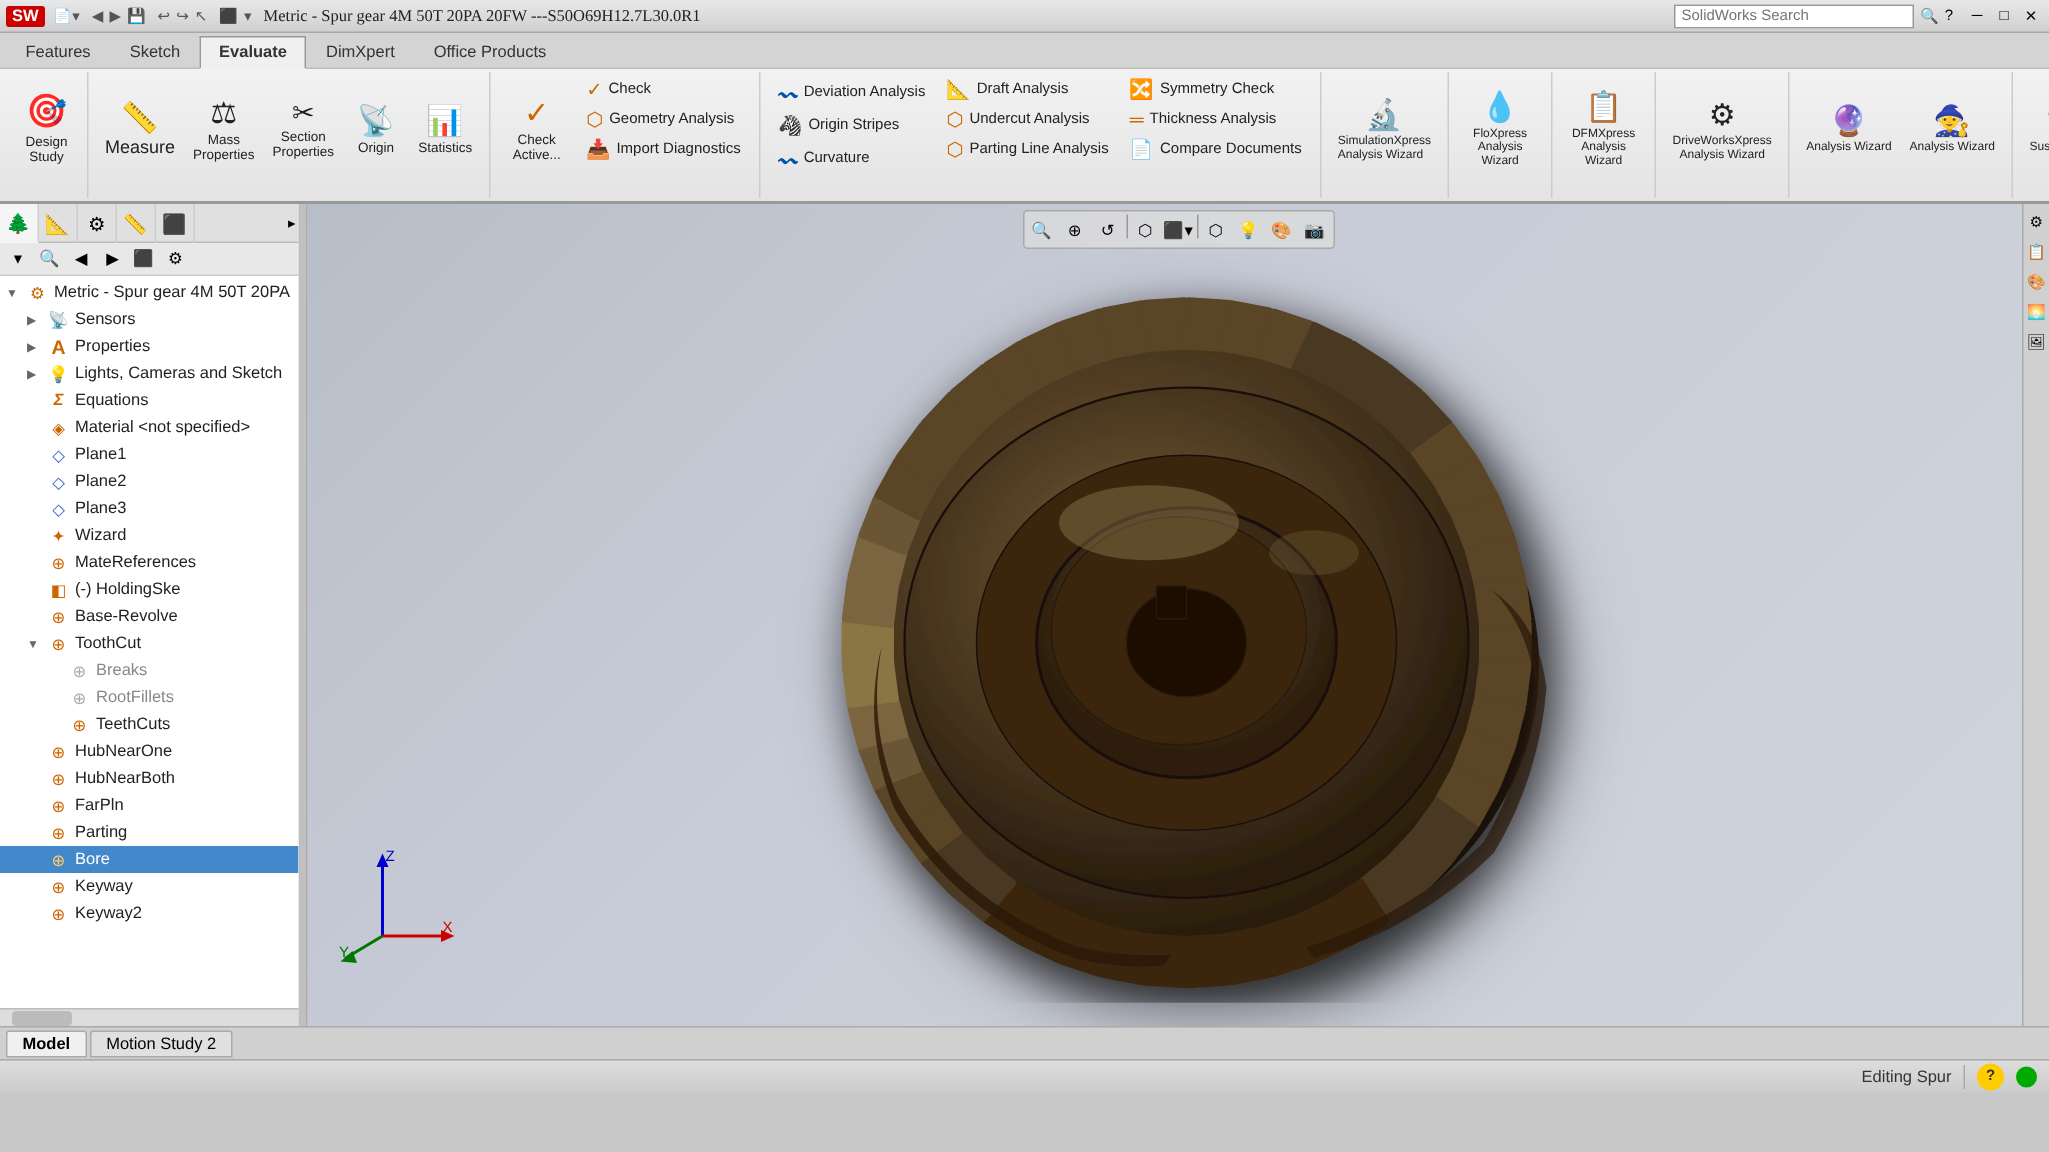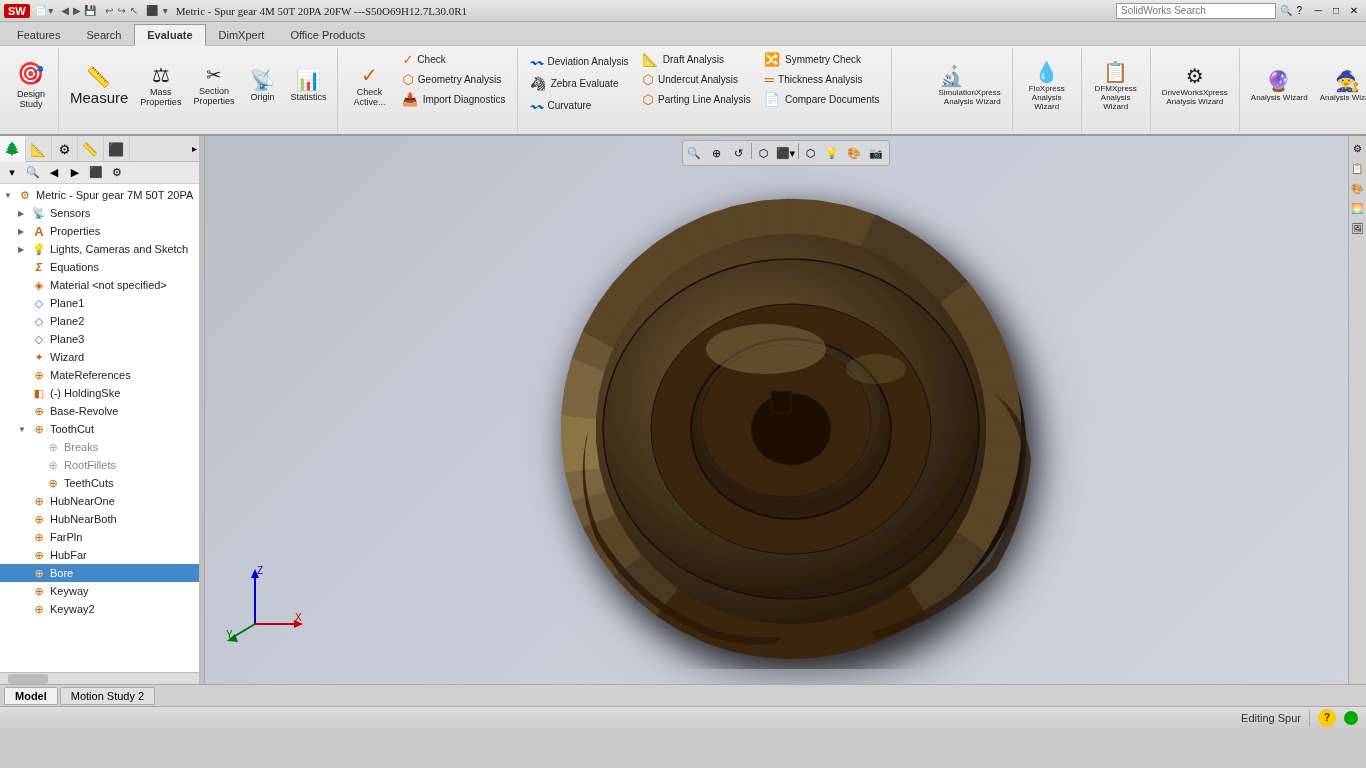--- a/index.html
+++ b/index.html
@@ -278,42 +278,42 @@
   </div>
   <div class="title-controls">
     <span style="cursor:pointer;">─</span>
     <span style="cursor:pointer;">□</span>
     <span style="cursor:pointer;">✕</span>
   </div>
 </div>
 
 <div id="ribbon-tabs">
   <div class="ribbon-tab">Features</div>
-  <div class="ribbon-tab">Search</div>
+  <div class="ribbon-tab">Sketch</div>
   <div class="ribbon-tab active">Evaluate</div>
   <div class="ribbon-tab">DimXpert</div>
   <div class="ribbon-tab">Office Products</div>
 </div>
 
 <div id="ribbon-content">
 
   <div class="ribbon-group">
     <div class="ribbon-group-items">
       <div class="ribbon-btn">
         <div class="icon">🎯</div>
         <div style="font-size:9px; text-align:center;">Design<br>Study</div>
       </div>
     </div>
   </div>
 
   <div class="ribbon-group">
     <div class="ribbon-group-items">
       <div class="ribbon-btn">
         <div style="font-size:20px;">📏</div>
-        <div style="font-size:15px;">Measure</div>
+        <div style="font-size:12px;">Measure</div>
       </div>
       <div class="ribbon-btn">
         <div style="font-size:20px;">⚖</div>
         <div style="font-size:9px; text-align:center;">Mass<br>Properties</div>
       </div>
       <div class="ribbon-btn">
         <div style="font-size:18px;">✂</div>
         <div style="font-size:9px; text-align:center;">Section<br>Properties</div>
       </div>
       <div class="ribbon-btn">
@@ -352,21 +352,21 @@
 
   <div class="ribbon-group">
     <div class="ribbon-group-items">
       <div class="stacked-btns">
         <div class="ribbon-btn-small">
           <span style="color:#0055aa; font-size:13px;">〰</span>
           <span>Deviation Analysis</span>
         </div>
         <div class="ribbon-btn-small">
           <span style="color:#0055aa; font-size:13px;">🦓</span>
-          <span>Zebra Evaluate</span>
+          <span>Origin Stripes</span>
         </div>
         <div class="ribbon-btn-small">
           <span style="color:#0055aa; font-size:13px;">〰</span>
           <span>Curvature</span>
         </div>
       </div>
       <div class="stacked-btns">
         <div class="ribbon-btn-small">
           <span style="color:#cc6600; font-size:13px;">📐</span>
           <span>Draft Analysis</span>
@@ -394,21 +394,21 @@
           <span>Compare Documents</span>
         </div>
       </div>
     </div>
   </div>
 
   <div class="ribbon-group">
     <div class="ribbon-group-items">
       <div class="ribbon-btn" style="min-width:60px;">
         <div style="font-size:20px;">🔬</div>
-        <div style="font-size:8px; text-align:right;margin-left:35px;">SimulationXpress<br>Analysis Wizard</div>
+        <div style="font-size:8px; text-align:left;">SimulationXpress<br>Analysis Wizard</div>
       </div>
     </div>
   </div>
 
   <div class="ribbon-group">
     <div class="ribbon-group-items">
       <div class="ribbon-btn" style="min-width:56px;">
         <div style="font-size:20px;">💧</div>
         <div style="font-size:8px; text-align:center;">FloXpress<br>Analysis<br>Wizard</div>
       </div>
@@ -479,21 +479,21 @@
       <div class="pt-btn">▶</div>
       <div class="pt-btn">⬛</div>
       <div class="pt-btn">⚙</div>
     </div>
 
     <div id="feature-tree">
 
       <div class="ft-item" style="padding-left:4px;">
         <span class="expand-icon">▼</span>
         <span class="ft-icon" style="color:#cc6600;">⚙</span>
-        <span class="ft-label">Metric - Spur gear 7M 50T 20PA</span>
+        <span class="ft-label">Metric - Spur gear 4M 50T 20PA</span>
       </div>
 
       <div class="ft-item" style="padding-left:18px;">
         <span class="expand-icon">▶</span>
         <span class="ft-icon" style="color:#cc6600;">📡</span>
         <span class="ft-label">Sensors</span>
       </div>
 
       <div class="ft-item" style="padding-left:18px;">
         <span class="expand-icon">▶</span>
@@ -599,21 +599,21 @@
 
       <div class="ft-item" style="padding-left:18px;">
         <span class="expand-icon"> </span>
         <span class="ft-icon" style="color:#cc6600;">⊕</span>
         <span class="ft-label">FarPln</span>
       </div>
 
       <div class="ft-item" style="padding-left:18px;">
         <span class="expand-icon"> </span>
         <span class="ft-icon" style="color:#cc6600;">⊕</span>
-        <span class="ft-label">HubFar</span>
+        <span class="ft-label">Parting</span>
       </div>
 
       <div class="ft-item selected" style="padding-left:18px; background:#4488cc; color:white;">
         <span class="expand-icon"> </span>
         <span class="ft-icon" style="color:#ffcc66;">⊕</span>
         <span class="ft-label">Bore</span>
       </div>
 
       <div class="ft-item" style="padding-left:18px;">
         <span class="expand-icon"> </span>

